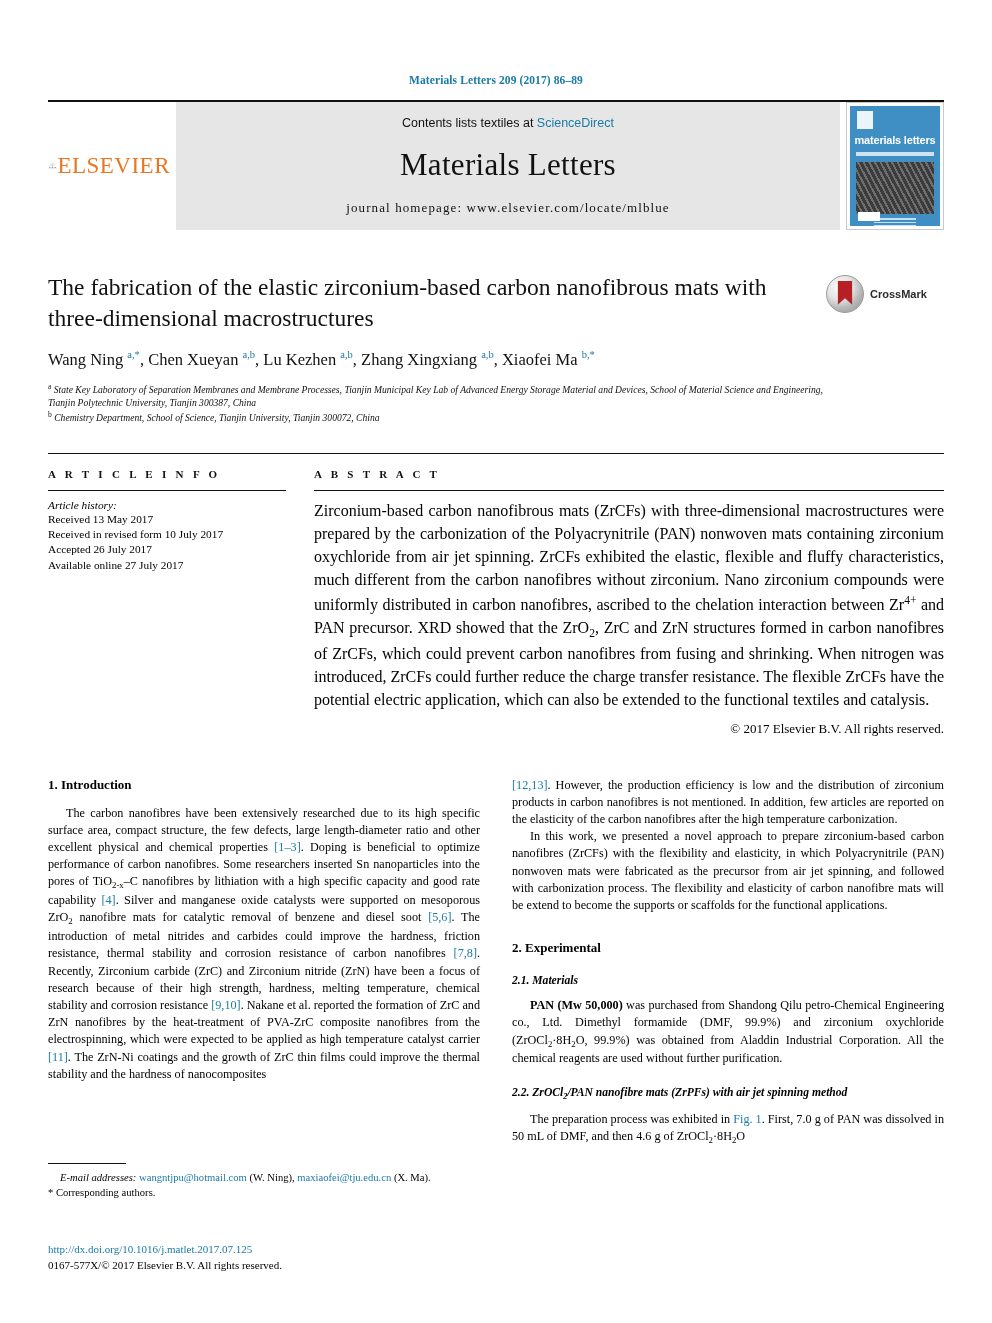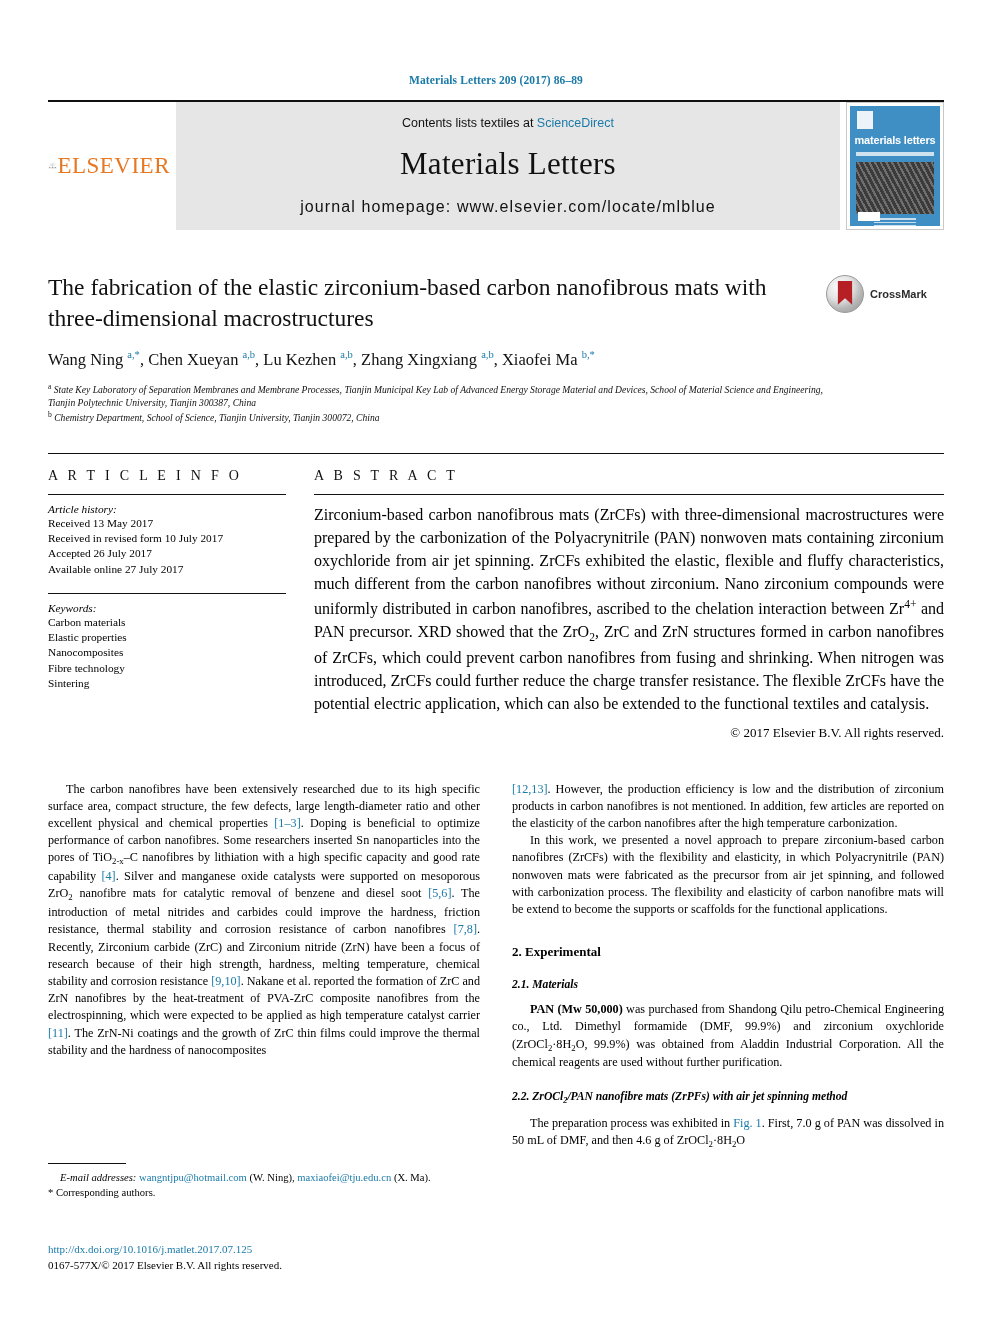--- a/index.html
+++ b/index.html
@@ -75,22 +75,22 @@
     color: #111;
   }
   .contents-line .sd { color: #1a7aa8; }
   .journal-name {
     font-family: "Liberation Serif", serif;
     font-size: 31px;
     letter-spacing: .3px;
     color: #111;
   }
   .homepage-line {
-    font-family: Liberation Sans, sans-serif;
-    font-size: 16px;
+    font-family: Liberation Serif, serif;
+    font-size: 13px;
     letter-spacing: 1.1px;
     color: #111;
   }
   .cover-thumb {
     width: 96px;
     flex: 0 0 96px;
     position: relative;
     border: 1px solid #c9c9c9;
     background: #ffffff;
     overflow: hidden;
@@ -195,22 +195,22 @@
     margin-top: 28px;
     border-top: 1.3px solid #111;
     padding-top: 14px;
     display: flex;
     gap: 28px;
   }
   .col-info { width: 238px; flex: 0 0 238px; }
   .col-abs  { flex: 1 1 auto; }
   .sec-head {
     font-family:"Liberation Serif", serif;
-    font-size: 14px;
-    font-weight: normal;
+    font-size: 11px;
+    font-weight: bold;
     letter-spacing: 3.3px;
     color:#111;
     margin-bottom: 10px;
   }
   .rule { border-top: 1px solid #111; margin: 0 0 8px 0; }
   .info-label {
     font-style: italic;
     font-size: 11.3px;
     margin-bottom: 1px;
   }
@@ -374,42 +374,35 @@
 
     <div class="col-info">
       <div class="sec-head">A R T I C L E    I N F O</div>
       <div class="rule"></div>
       <div class="info-label">Article history:</div>
       <div class="info-line">Received 13 May 2017</div>
       <div class="info-line">Received in revised form 10 July 2017</div>
       <div class="info-line">Accepted 26 July 2017</div>
       <div class="info-line">Available online 27 July 2017</div>
 
-      <div class="kw-block">
-        <div class="info-label">Keywords:</div>
-        <div class="info-line">Carbon materials</div>
-        <div class="info-line">Elastic properties</div>
-        <div class="info-line">Nanocomposites</div>
-        <div class="info-line">Fibre technology</div>
-        <div class="info-line">Sintering</div>
-      </div>
     </div>
 
     <div class="col-abs">
       <div class="sec-head">A B S T R A C T</div>
       <div class="rule"></div>
       <div class="abstract-text">Zirconium-based carbon nanofibrous mats (ZrCFs) with three-dimensional macrostructures were prepared by the carbonization of the Polyacrynitrile (PAN) nonwoven mats containing zirconium oxychloride from air jet spinning. ZrCFs exhibited the elastic, flexible and fluffy characteristics, much different from the carbon nanofibres without zirconium. Nano zirconium compounds were uniformly distributed in carbon nanofibres, ascribed to the chelation interaction between Zr<sup class="num">4+</sup> and PAN precursor. XRD showed that the ZrO<sub>2</sub>, ZrC and ZrN structures formed in carbon nanofibres of ZrCFs, which could prevent carbon nanofibres from fusing and shrinking. When nitrogen was introduced, ZrCFs could further reduce the charge transfer resistance. The flexible ZrCFs have the potential electric application, which can also be extended to the functional textiles and catalysis.</div>
       <div class="copyright">© 2017 Elsevier B.V. All rights reserved.</div>
     </div>
 
   </div>
 
   <div class="body-wrap">
 
     <div class="bodycol">
+      <div class="h2">1. Introduction</div>
       <p class="para">The carbon nanofibres have been extensively researched due to its high specific surface area, compact structure, the few defects, large length-diameter ratio and other excellent physical and chemical properties <span class="ref">[1–3]</span>. Doping is beneficial to optimize performance of carbon nanofibres. Some researchers inserted Sn nanoparticles into the pores of TiO<sub>2-x</sub>–C nanofibres by lithiation with a high specific capacity and good rate capability <span class="ref">[4]</span>. Silver and manganese oxide catalysts were supported on mesoporous ZrO<sub>2</sub> nanofibre mats for catalytic removal of benzene and diesel soot <span class="ref">[5,6]</span>. The introduction of metal nitrides and carbides could improve the hardness, friction resistance, thermal stability and corrosion resistance of carbon nanofibres <span class="ref">[7,8]</span>. Recently, Zirconium carbide (ZrC) and Zirconium nitride (ZrN) have been a focus of research because of their high strength, hardness, melting temperature, chemical stability and corrosion resistance <span class="ref">[9,10]</span>. Nakane et al. reported the formation of ZrC and ZrN nanofibres by the heat-treatment of PVA-ZrC composite nanofibres from the electrospinning, which were expected to be applied as high temperature catalyst carrier <span class="ref">[11]</span>. The ZrN-Ni coatings and the growth of ZrC thin films could improve the thermal stability and the hardness of nanocomposites</p>
     </div>
 
     <div class="bodycol">
       <p class="para noindent"><span class="ref">[12,13]</span>. However, the production efficiency is low and the distribution of zirconium products in carbon nanofibres is not mentioned. In addition, few articles are reported on the elasticity of the carbon nanofibres after the high temperature carbonization.</p>
       <p class="para">In this work, we presented a novel approach to prepare zirconium-based carbon nanofibres (ZrCFs) with the flexibility and elasticity, in which Polyacrynitrile (PAN) nonwoven mats were fabricated as the precursor from air jet spinning, and followed with carbonization process. The flexibility and elasticity of carbon nanofibre mats will be extend to become the supports or scaffolds for the functional applications.</p>
 
       <div class="h2 spaced">2. Experimental</div>
       <div class="h3">2.1. Materials</div>
       <p class="para"><b>PAN (Mw 50,000)</b> was purchased from Shandong Qilu petro-Chemical Engineering co., Ltd. Dimethyl formamide (DMF, 99.9%) and zirconium oxychloride (ZrOCl<sub>2</sub>·8H<sub>2</sub>O, 99.9%) was obtained from Aladdin Industrial Corporation. All the chemical reagents are used without further purification.</p>

